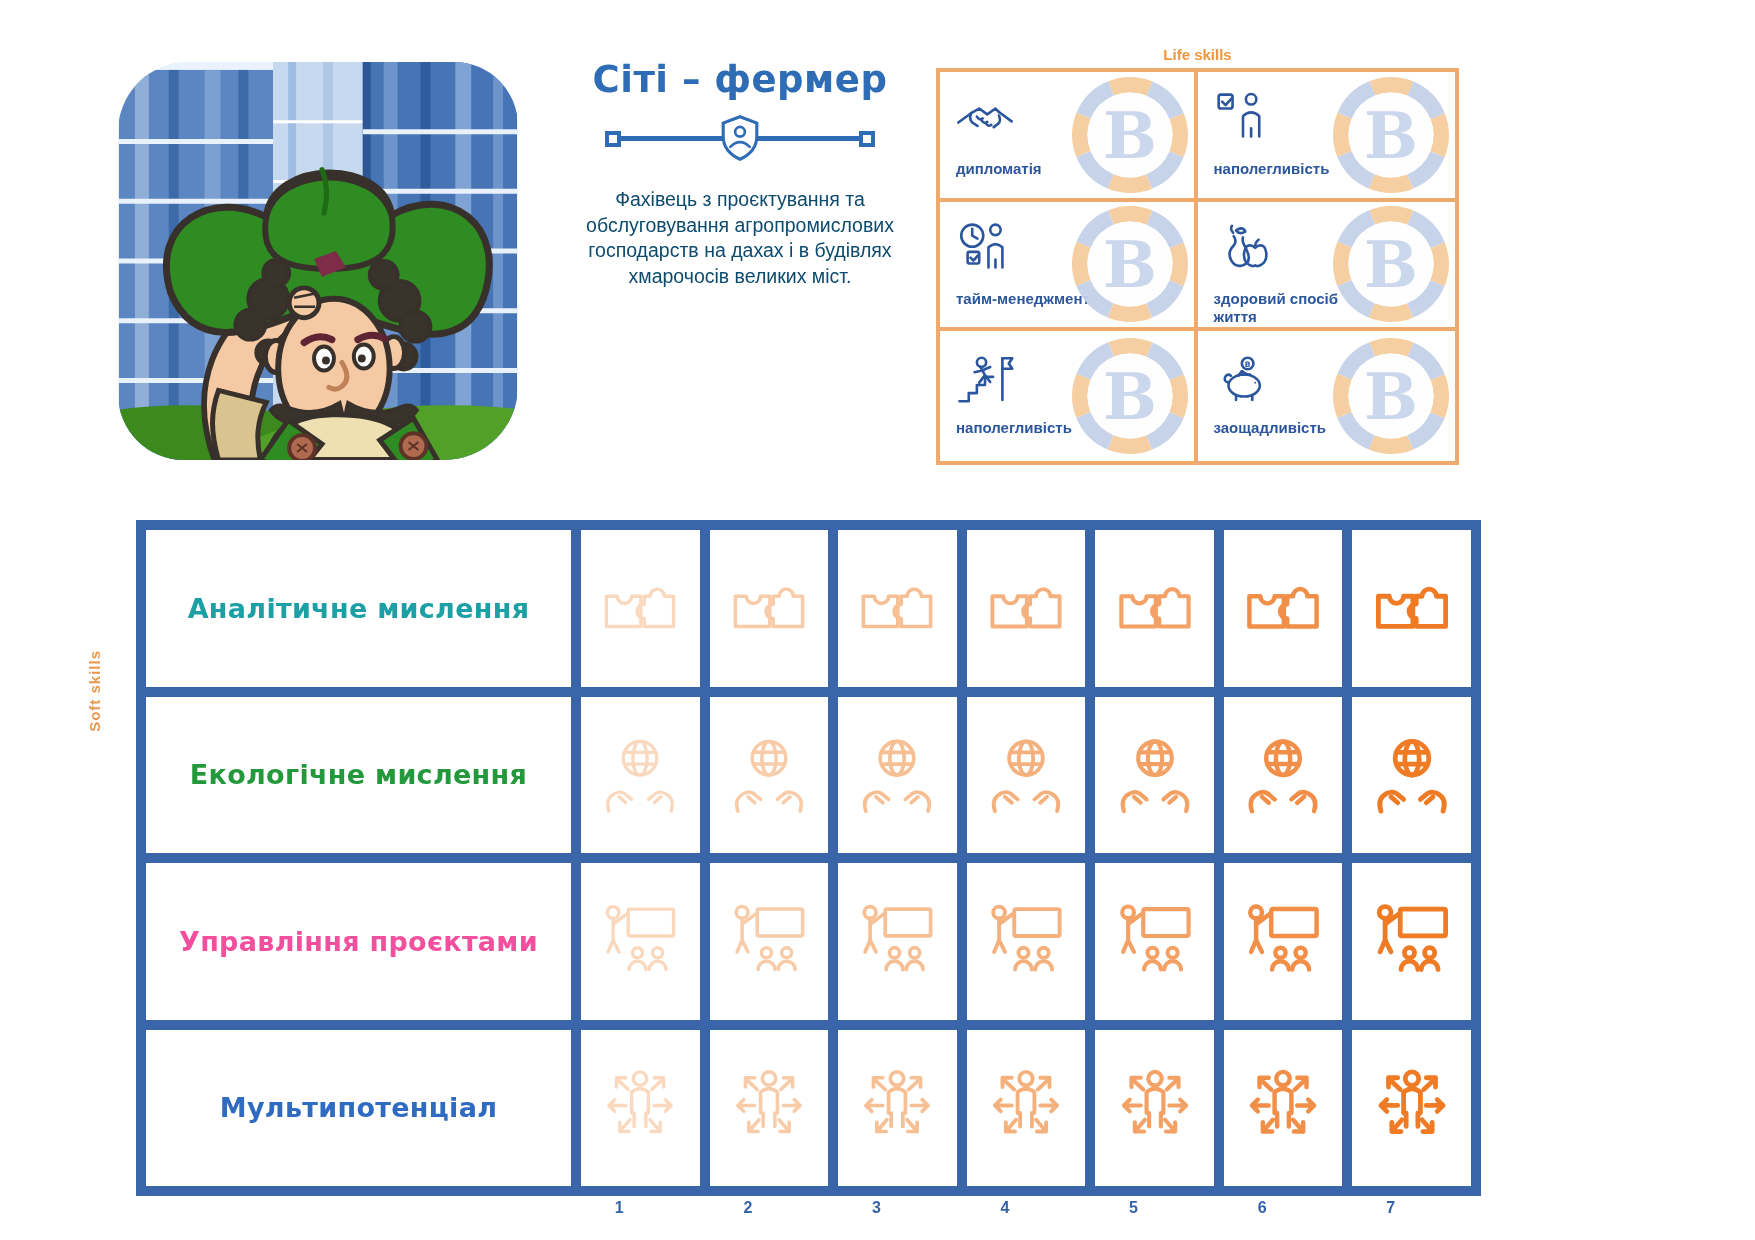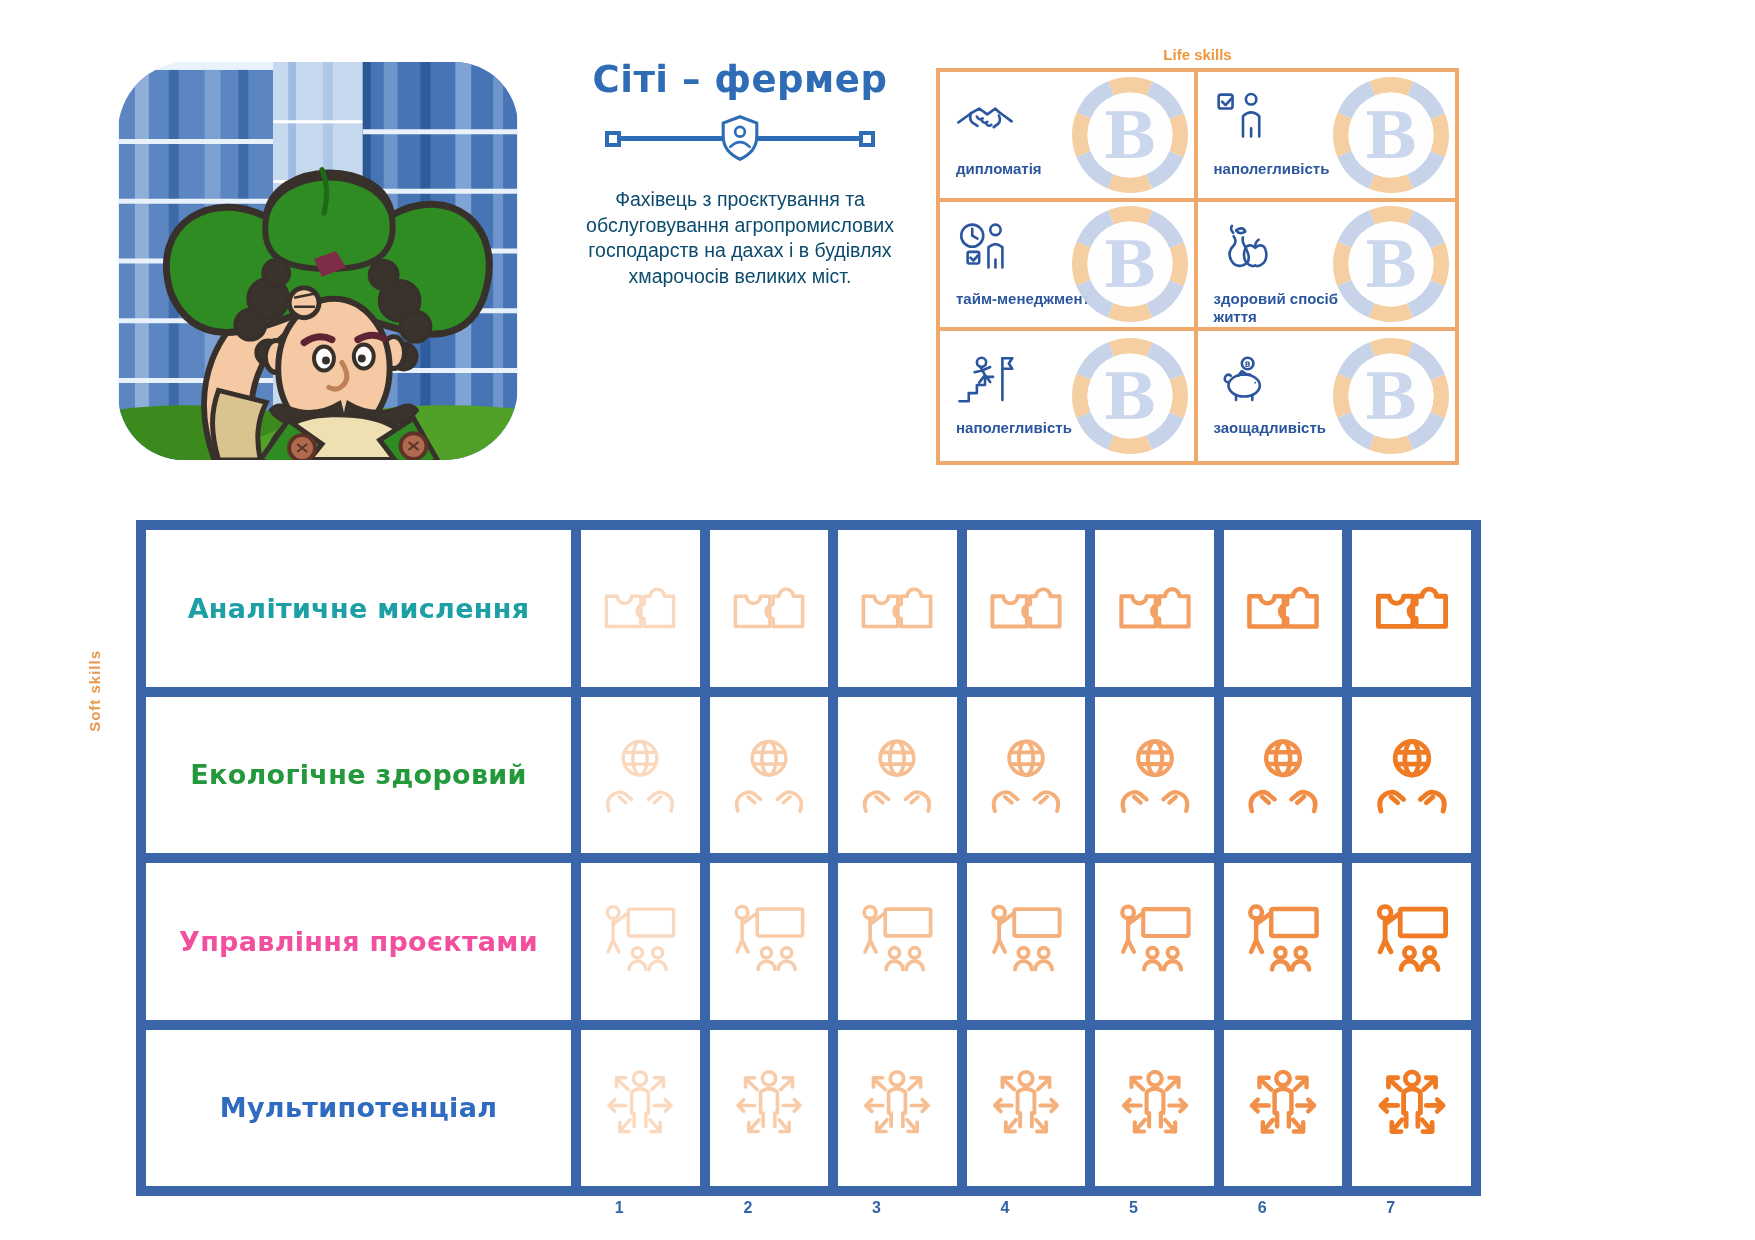--- a/index.html
+++ b/index.html
@@ -350,21 +350,21 @@
       <div class="ss-cell">
         <svg class="cell-icon" viewBox="0 0 100 100" style="color:#F18F48">
           <use href="#i-puzzle" stroke-width="5.3"></use>
         </svg>
       </div>
       <div class="ss-cell">
         <svg class="cell-icon" viewBox="0 0 100 100" style="color:#EF7C25">
           <use href="#i-puzzle" stroke-width="5.7"></use>
         </svg>
       </div>
-      <div class="ss-label" style="color: rgb(35, 153, 59);">Екологічне здоровий</div>
+      <div class="ss-label" style="color: rgb(35, 153, 59);">Екологічне мислення</div>
       <div class="ss-cell">
         <svg class="cell-icon" viewBox="0 0 100 100" style="color:#FAD8BE">
           <use href="#i-eco" stroke-width="4"></use>
         </svg>
       </div>
       <div class="ss-cell">
         <svg class="cell-icon" viewBox="0 0 100 100" style="color:#F9CCA9">
           <use href="#i-eco" stroke-width="4.2"></use>
         </svg>
       </div>

